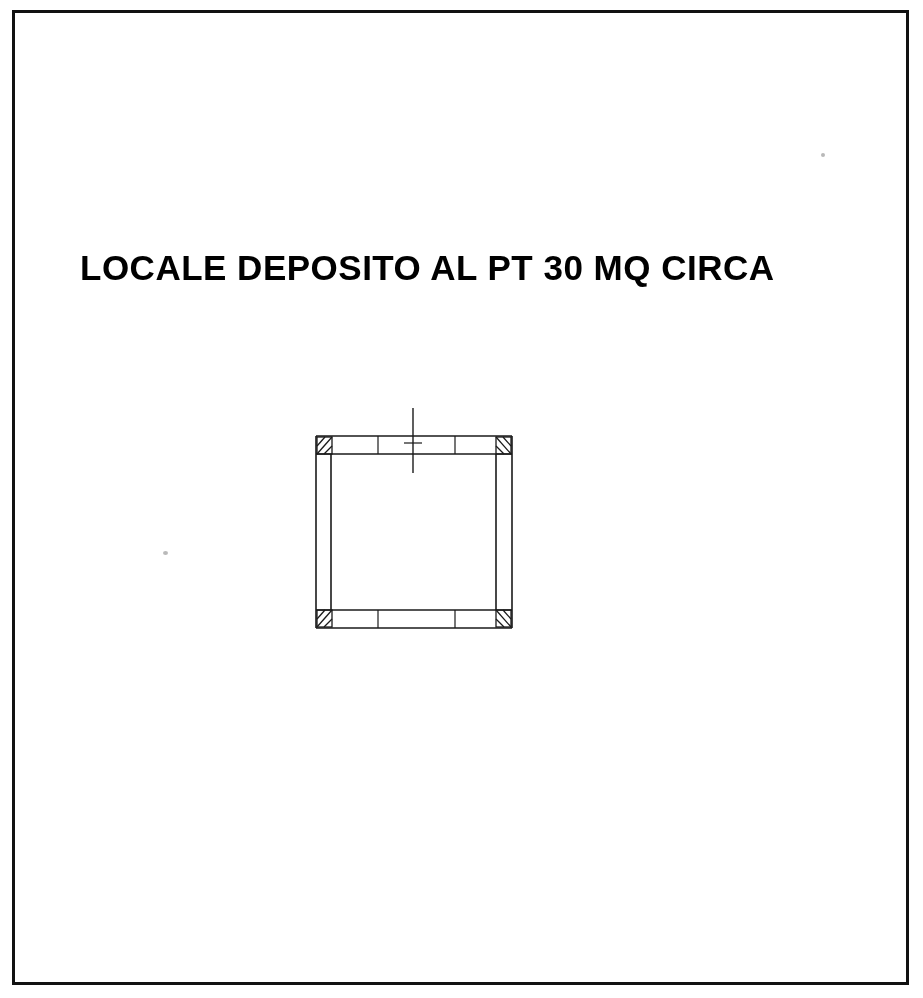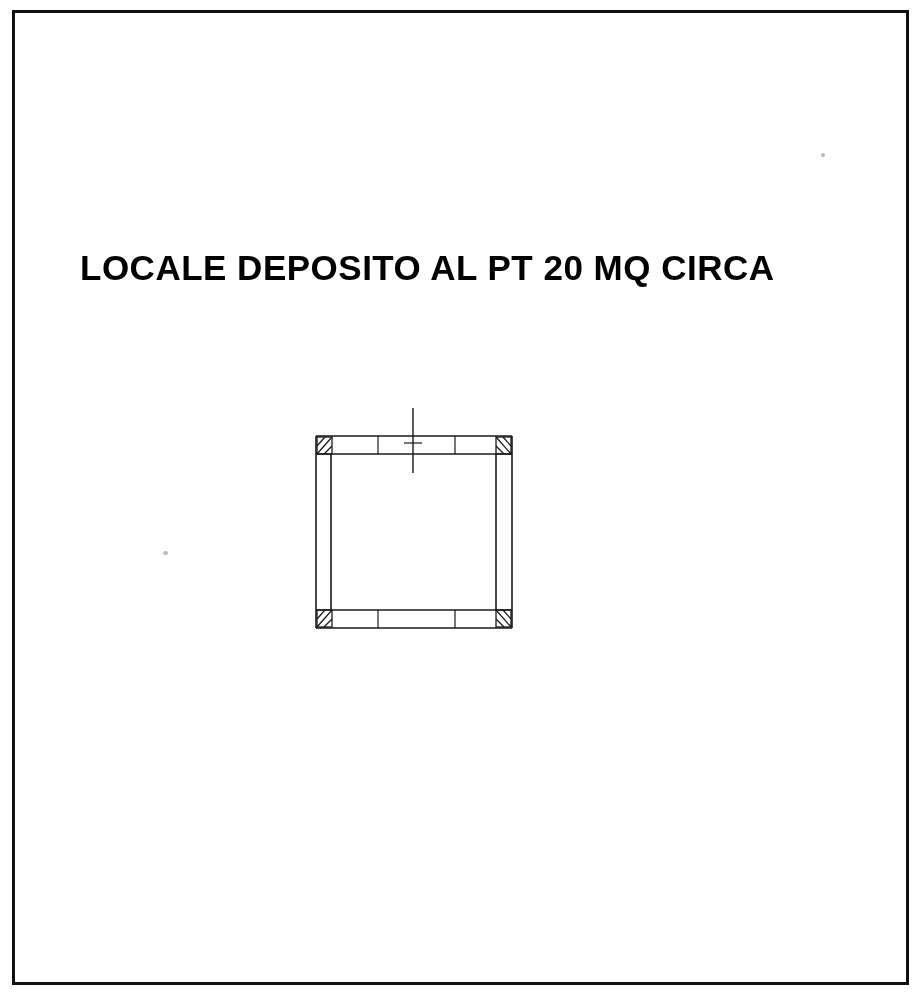--- a/index.html
+++ b/index.html
@@ -60,21 +60,21 @@
 </head>
 <body>
 
 <div id="page-frame">
 
   <div class="speckle" id="speckle-a"></div>
   <div class="speckle" id="speckle-b"></div>
 
 </div>
 
-<div id="plan-title">LOCALE DEPOSITO AL PT 20 MQ CIRCA</div>
+<div id="plan-title">LOCALE DEPOSITO AL PT 30 MQ CIRCA</div>
 
 <div id="floor-plan">
   <svg width="230" height="250" viewBox="0 0 230 250" xmlns="http://www.w3.org/2000/svg">
     <g fill="none" stroke="#1a1a1a" stroke-width="1.6">
 
       <line x1="113" y1="3" x2="113" y2="68" stroke-width="1.4"></line>
       <line x1="104" y1="38" x2="122" y2="38" stroke-width="1.2"></line>
 
       <line x1="16" y1="31" x2="212" y2="31"></line>
       <line x1="16" y1="49" x2="212" y2="49"></line>

